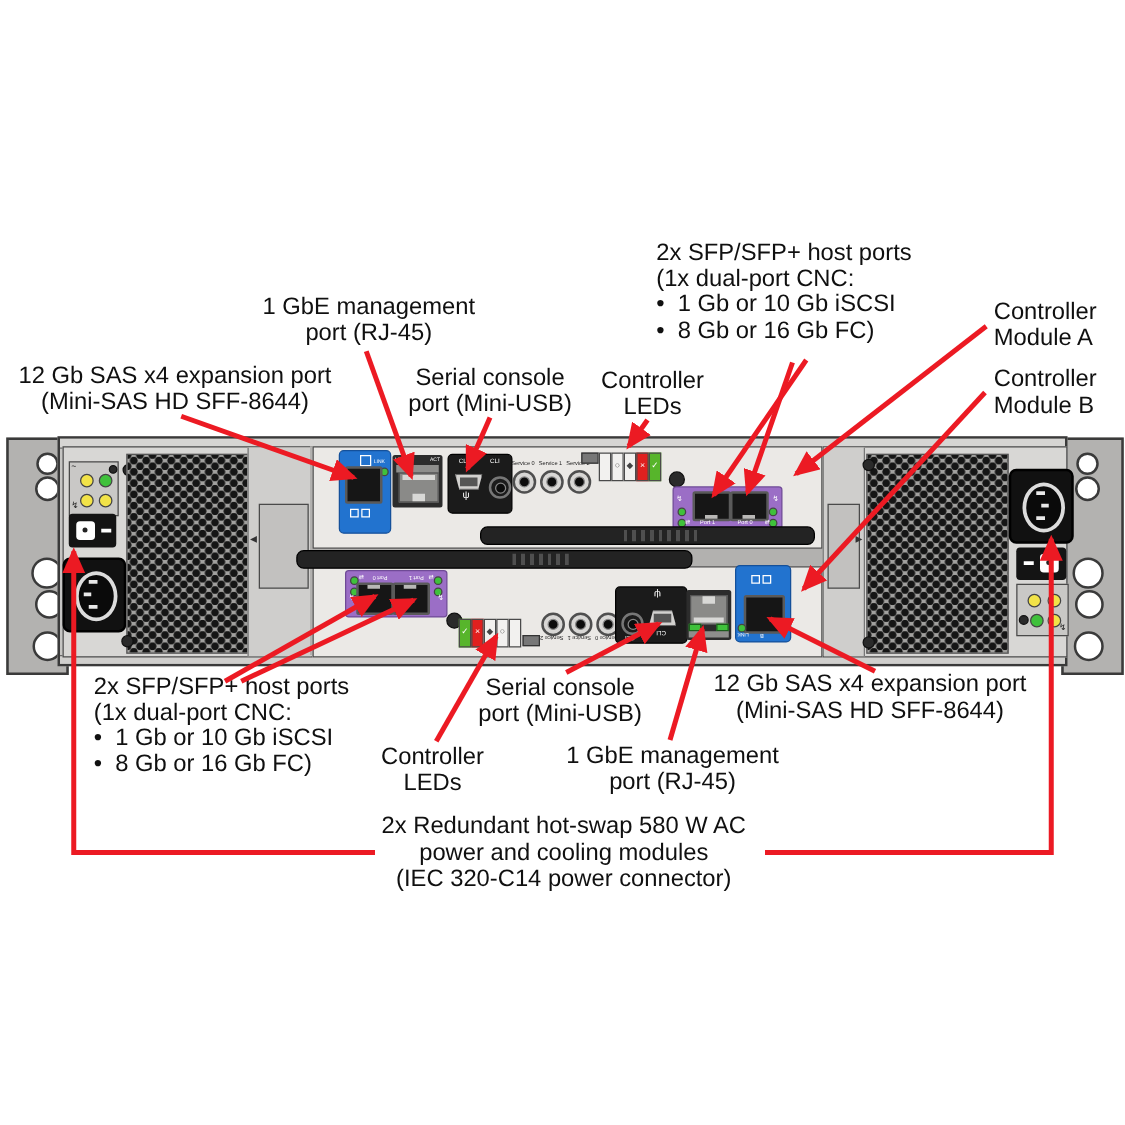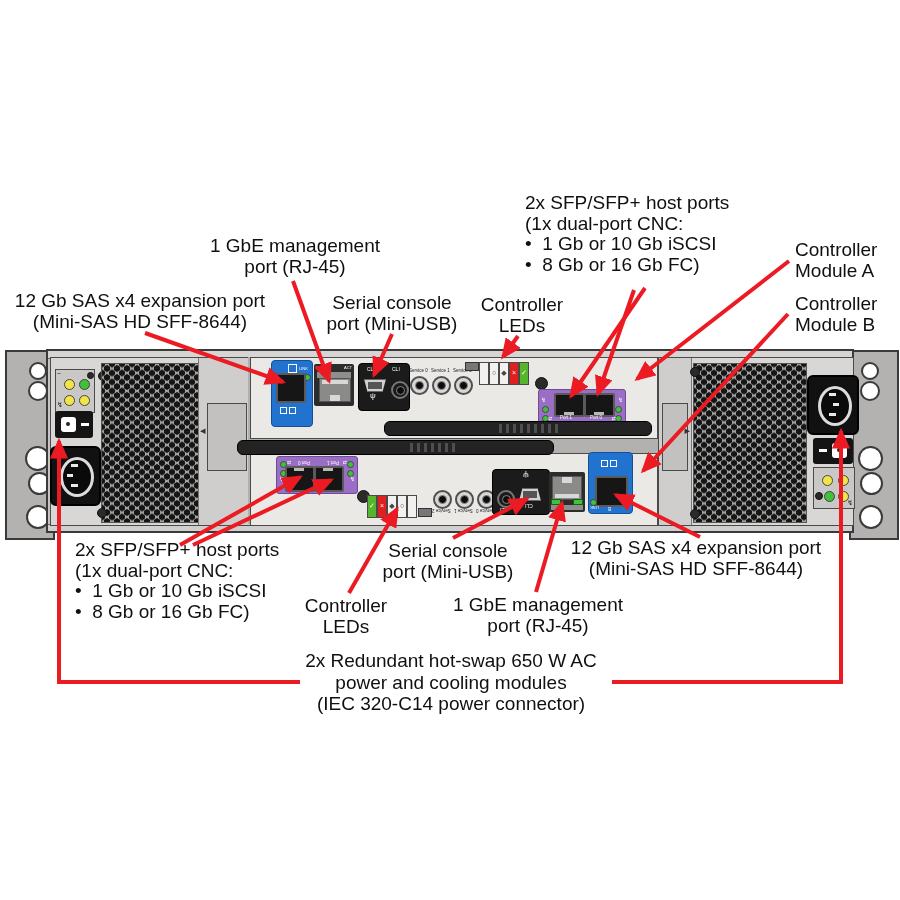--- a/index.html
+++ b/index.html
@@ -326,21 +326,21 @@
 •  1 Gb or 10 Gb iSCSI
 •  8 Gb or 16 Gb FC)</div>
   <div class="callout ctr" style="left:294px;top:596px;width:104px;">Controller
 LEDs</div>
   <div class="callout ctr" style="left:378px;top:541px;width:140px;">Serial console
 port (Mini-USB)</div>
   <div class="callout ctr" style="left:446px;top:595px;width:184px;">1 GbE management
 port (RJ-45)</div>
   <div class="callout ctr" style="left:558px;top:538px;width:276px;">12 Gb SAS x4 expansion port
 (Mini-SAS HD SFF-8644)</div>
-  <div class="callout ctr power-lh" style="left:288px;top:650px;width:326px;">2x Redundant hot-swap 650 W AC
+  <div class="callout ctr power-lh" style="left:288px;top:650px;width:326px;">2x Redundant hot-swap 580 W AC
 power and cooling modules
 (IEC 320-C14 power connector)</div>
 
   <svg class="arrows" width="900" height="900" viewBox="0 0 900 900">
     <defs>
       <marker id="ah" markerWidth="5.6" markerHeight="4.6" refX="4.4" refY="2.3" orient="auto" markerUnits="strokeWidth">
         <path d="M0,0 L5.2,2.3 L0,4.6 Z" fill="#ec1a23"></path>
       </marker>
     </defs>
     <line class="arrow" x1="145" y1="333" x2="283" y2="382" marker-end="url(#ah)"></line>

